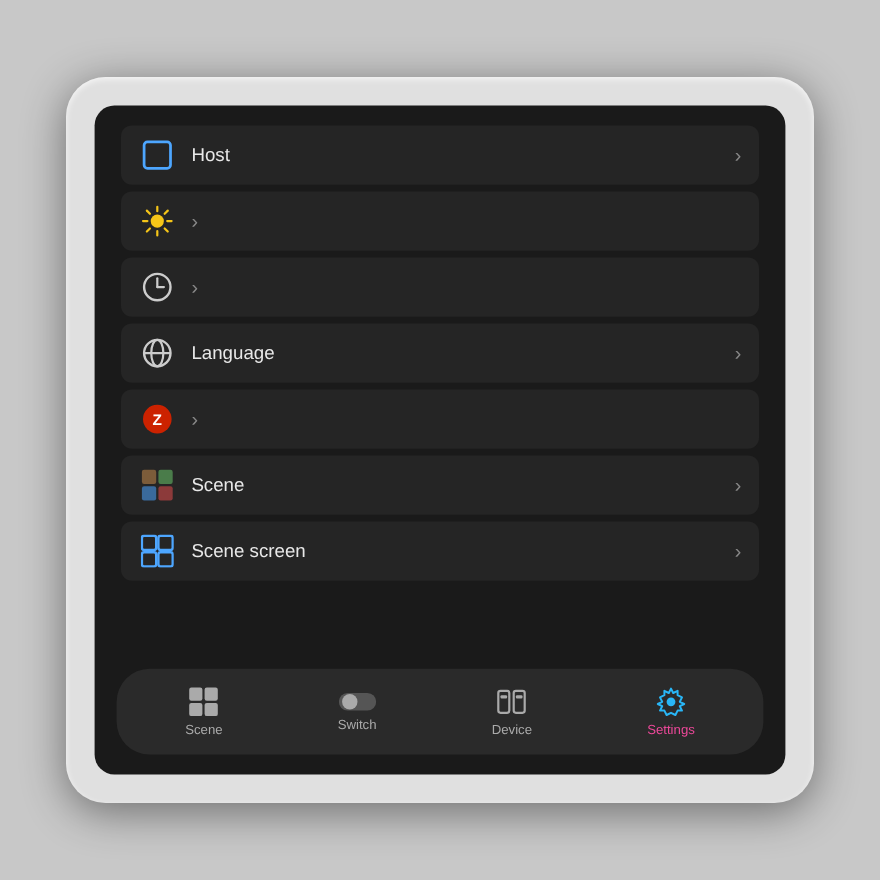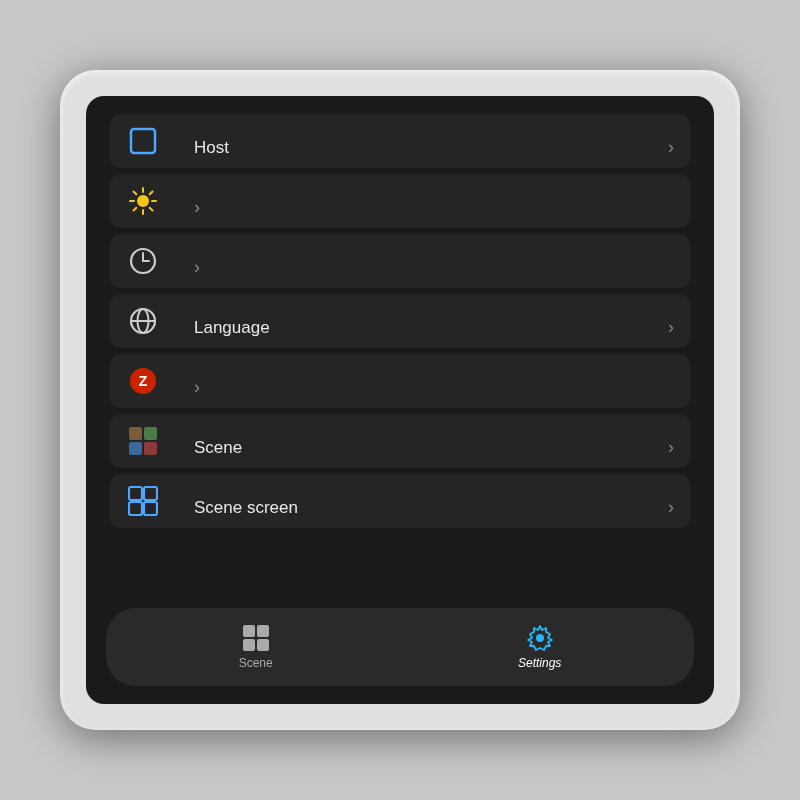--- a/index.html
+++ b/index.html
@@ -39,28 +39,27 @@
     .menu-list {
       flex: 1;
       padding: 18px 24px 12px 24px;
       display: flex;
       flex-direction: column;
       gap: 6px;
     }
 
     .menu-item {
       display: flex;
-      align-items: flex-end;
+      align-items: center;
       background: #252525;
       border-radius: 10px;
       padding: 10px 16px;
       cursor: pointer;
       min-height: 54px;
       position: relative;
-      gap: 20px;
     }
 
     .menu-icon {
       width: 34px;
       height: 34px;
       display: flex;
       align-items: center;
       justify-content: center;
       margin-right: 14px;
       flex-shrink: 0;
@@ -217,25 +216,41 @@
       <div class="nav-item">
         <svg width="28" height="28" viewBox="0 0 28 28">
           <rect x="1" y="1" width="12" height="12" rx="2" fill="#aaa"></rect>
           <rect x="15" y="1" width="12" height="12" rx="2" fill="#aaa"></rect>
           <rect x="1" y="15" width="12" height="12" rx="2" fill="#aaa"></rect>
           <rect x="15" y="15" width="12" height="12" rx="2" fill="#aaa"></rect>
         </svg>
         <span class="nav-label">Scene</span>
       </div>
 
-
+      <div class="nav-item">
+        <svg width="34" height="20" viewBox="0 0 34 20">
+          <rect x="0" y="2" width="34" height="16" rx="8" fill="#555"></rect>
+          <circle cx="10" cy="10" r="7" fill="#aaa"></circle>
+        </svg>
+        <span class="nav-label">Switch</span>
+      </div>
+
+      <div class="nav-item">
+        <svg width="28" height="28" viewBox="0 0 28 28">
+          <rect x="2" y="4" width="10" height="20" rx="2" fill="none" stroke="#aaa" stroke-width="2"></rect>
+          <rect x="16" y="4" width="10" height="20" rx="2" fill="none" stroke="#aaa" stroke-width="2"></rect>
+          <rect x="4" y="8" width="6" height="3" rx="1" fill="#aaa"></rect>
+          <rect x="18" y="8" width="6" height="3" rx="1" fill="#aaa"></rect>
+        </svg>
+        <span class="nav-label">Device</span>
+      </div>
 
       <div class="nav-item active">
         <svg width="28" height="28" viewBox="0 0 28 28">
           <circle cx="14" cy="14" r="4" fill="#29b6f6"></circle>
           <path d="M14 2 L16 6 L20 4 L20 8 L24 10 L22 14 L26 16 L22 18 L24 22 L20 22 L18 26 L14 24 L10 26 L8 22 L4 22 L6 18 L2 16 L6 14 L4 10 L8 8 L8 4 L12 6 Z" fill="none" stroke="#29b6f6" stroke-width="1.8" stroke-linejoin="round"></path>
         </svg>
-        <span class="nav-label" style="color:#ffffff;font-style:italic;">Settings</span>
+        <span class="nav-label" style="color:#ec4899;">Settings</span>
       </div>
 
     </div>
   </div>
 </div>
 
 </body></html>

